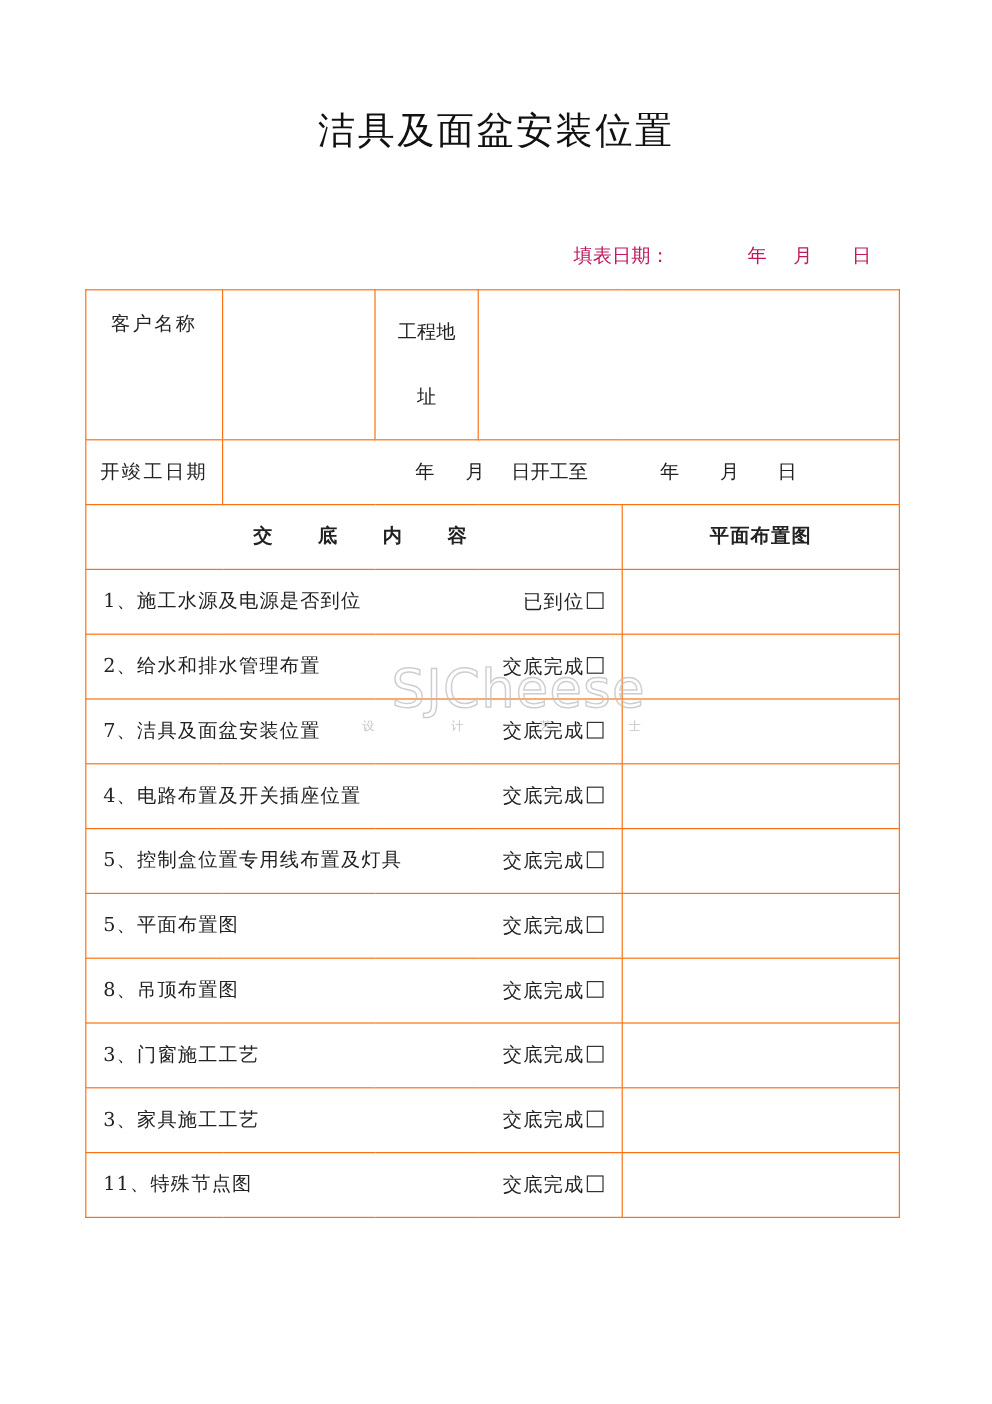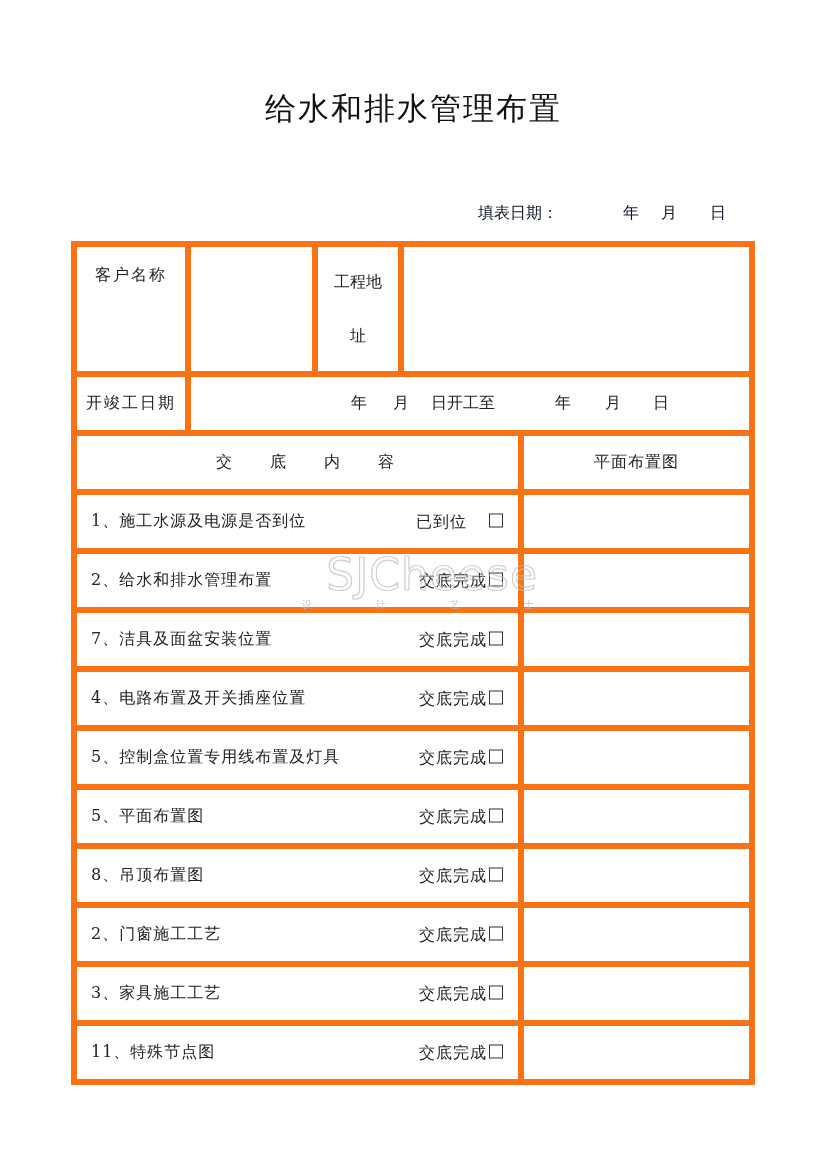--- a/index.html
+++ b/index.html
@@ -1,47 +1,47 @@
 <!DOCTYPE html>
 <html><head>
 <meta charset="utf-8">
 <style>
   html, body { margin: 0; padding: 0; background: #ffffff; }
   body { width: 827px; height: 1170px; position: relative; font-family: "DejaVu Serif", "Liberation Serif", serif; color: #222; overflow: hidden; }
   .title { position: absolute; left: 0; width: 827px; top: 88px; text-align: center; font-size: 31px; letter-spacing: 2px; color: #111; }
-  .fill-date { position: absolute; top: 203px; left: 478px; font-size: 16px; color: #0f172a; white-space: nowrap; }
+  .fill-date { position: absolute; top: 203px; left: 478px; font-size: 16px; color: #be185d; white-space: nowrap; }
   .fill-date span { display: inline-block; }
   .fd-label { width: 145px; }
   .fd-year { width: 38px; }
   .fd-month { width: 49px; }
   table.form { position: absolute; left: 71px; top: 241px; width: 678px; border-collapse: collapse; table-layout: fixed; font-size: 16px; }
-  table.form td { border: 6px solid #f97316; padding: 0; vertical-align: middle; }
+  table.form td { border: 1px solid #f97316; padding: 0; vertical-align: middle; }
   .c-label { text-align: center; letter-spacing: 2px; }
   .row-client td { height: 106px; }
   .client-label { vertical-align: top !important; padding-top: 18px !important; }
   .addr-label { text-align: center; line-height: 54px; }
   .row-dates td { height: 53px; }
   .dates-cell { padding-left: 160px !important; white-space: nowrap; margin-top: 40px; }
   .dates-cell span { display: inline-block; }
-  .row-head td { height: 53px; text-align: center; }
+  .row-head td { height: 53px; text-align: center; font-weight: bold; }
   .head-content { letter-spacing: 0; }
   .head-content span { display: inline-block; width: 54px; text-align: center; }
   .row-item td { height: 53px; }
   .item-cell { position: relative; padding-left: 14px !important; }
   .item-text { letter-spacing: 1px; }
   .item-status { position: absolute; right: 15px; top: 50%; transform: translateY(-50%); letter-spacing: 1px; white-space: nowrap; }
   .checkbox { display: inline-block; width: 12px; height: 12px; border: 1px solid #333; vertical-align: -1px; margin-left: 2px; }
   .watermark { position: absolute; left: 298px; top: 552px; width: 240px; height: 70px; pointer-events: none; text-align: right; }
   .wm-main { font-family: "DejaVu Sans", "Liberation Sans", sans-serif; font-size: 44px; color: transparent; -webkit-text-stroke: 1.2px rgba(190,190,190,0.75); line-height: 46px; letter-spacing: 1px; }
   .wm-sub { font-family: "DejaVu Sans", sans-serif; font-size: 10px; color: rgba(190,190,190,0.9); display: flex; justify-content: space-between; padding: 0 4px; }
 </style>
 </head>
 <body>
 
-<div class="title">给水和排水管理布置</div>
+<div class="title">洁具及面盆安装位置</div>
 
 <div class="fill-date">
   <span class="fd-label">填表日期：</span><span class="fd-year">年</span><span class="fd-month">月</span><span>日</span>
 </div>
 
 <table class="form">
   <colgroup>
     <col style="width:114px">
       <col style="width:127px">
       <col style="width:86px">
@@ -65,21 +65,21 @@
     </td>
   </tr>
   <tr class="row-head">
     <td colspan="4" class="head-content" style="padding-left:120px;text-align:left;">
       <span>交</span><span>底</span><span>内</span><span>容</span>
     </td>
     <td style="letter-spacing:1px;">平面布置图</td>
   </tr>
 
   <tr class="row-item">
-    <td colspan="4" class="item-cell"><span class="item-text">1、施工水源及电源是否到位</span><span class="item-status"><span style="margin-right:20px">已到位</span><span class="checkbox"></span></span></td>
+    <td colspan="4" class="item-cell"><span class="item-text">1、施工水源及电源是否到位</span><span class="item-status"><span style="">已到位</span><span class="checkbox"></span></span></td>
     <td></td>
   </tr>
   <tr class="row-item">
     <td colspan="4" class="item-cell"><span class="item-text">2、给水和排水管理布置</span><span class="item-status"><span>交底完成</span><span class="checkbox"></span></span></td>
     <td></td>
   </tr>
   <tr class="row-item">
     <td colspan="4" class="item-cell"><span class="item-text">7、洁具及面盆安装位置</span><span class="item-status"><span>交底完成</span><span class="checkbox"></span></span></td>
     <td></td>
   </tr>
@@ -93,21 +93,21 @@
   </tr>
   <tr class="row-item">
     <td colspan="4" class="item-cell"><span class="item-text">5、平面布置图</span><span class="item-status"><span>交底完成</span><span class="checkbox"></span></span></td>
     <td></td>
   </tr>
   <tr class="row-item">
     <td colspan="4" class="item-cell"><span class="item-text">8、吊顶布置图</span><span class="item-status"><span>交底完成</span><span class="checkbox"></span></span></td>
     <td></td>
   </tr>
   <tr class="row-item">
-    <td colspan="4" class="item-cell"><span class="item-text">2、门窗施工工艺</span><span class="item-status"><span>交底完成</span><span class="checkbox"></span></span></td>
+    <td colspan="4" class="item-cell"><span class="item-text">3、门窗施工工艺</span><span class="item-status"><span>交底完成</span><span class="checkbox"></span></span></td>
     <td></td>
   </tr>
   <tr class="row-item">
     <td colspan="4" class="item-cell"><span class="item-text">3、家具施工工艺</span><span class="item-status"><span>交底完成</span><span class="checkbox"></span></span></td>
     <td></td>
   </tr>
   <tr class="row-item">
     <td colspan="4" class="item-cell"><span class="item-text">11、特殊节点图</span><span class="item-status"><span>交底完成</span><span class="checkbox"></span></span></td>
     <td></td>
   </tr>

